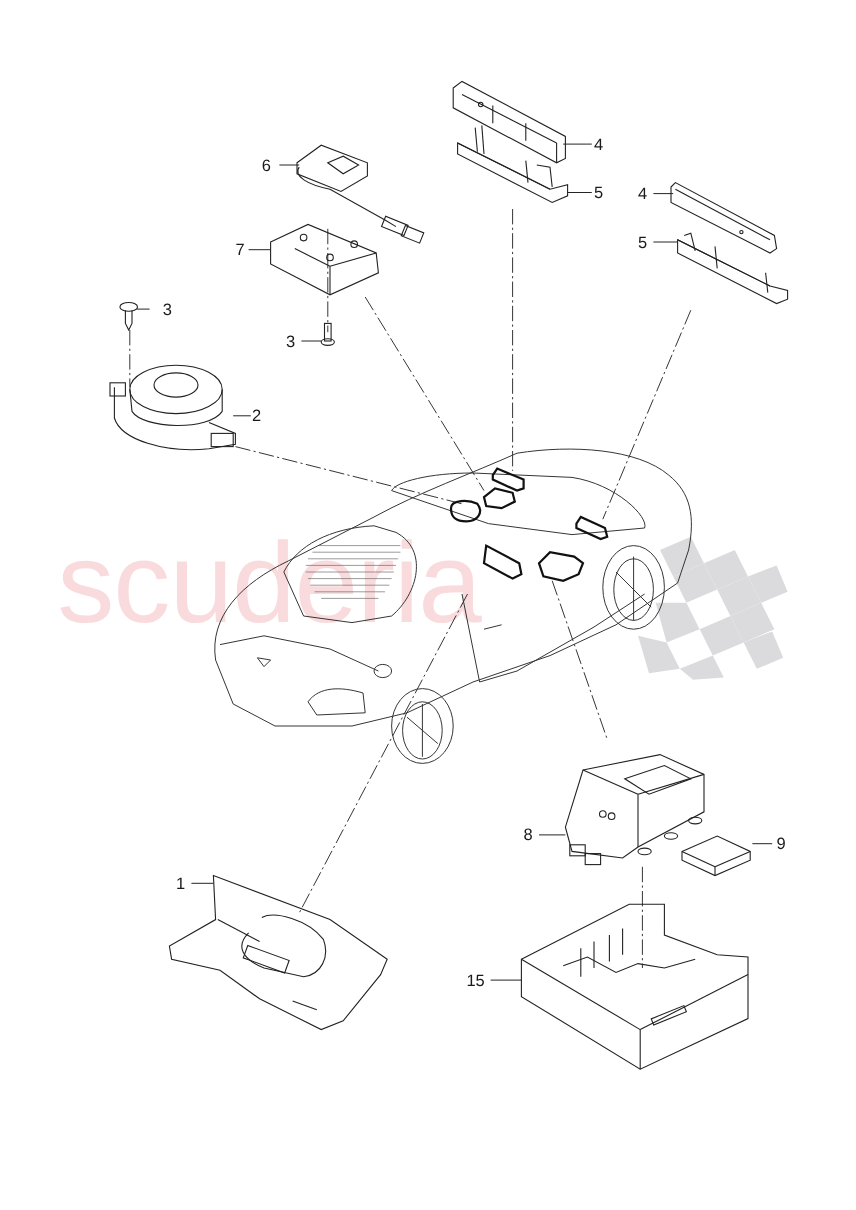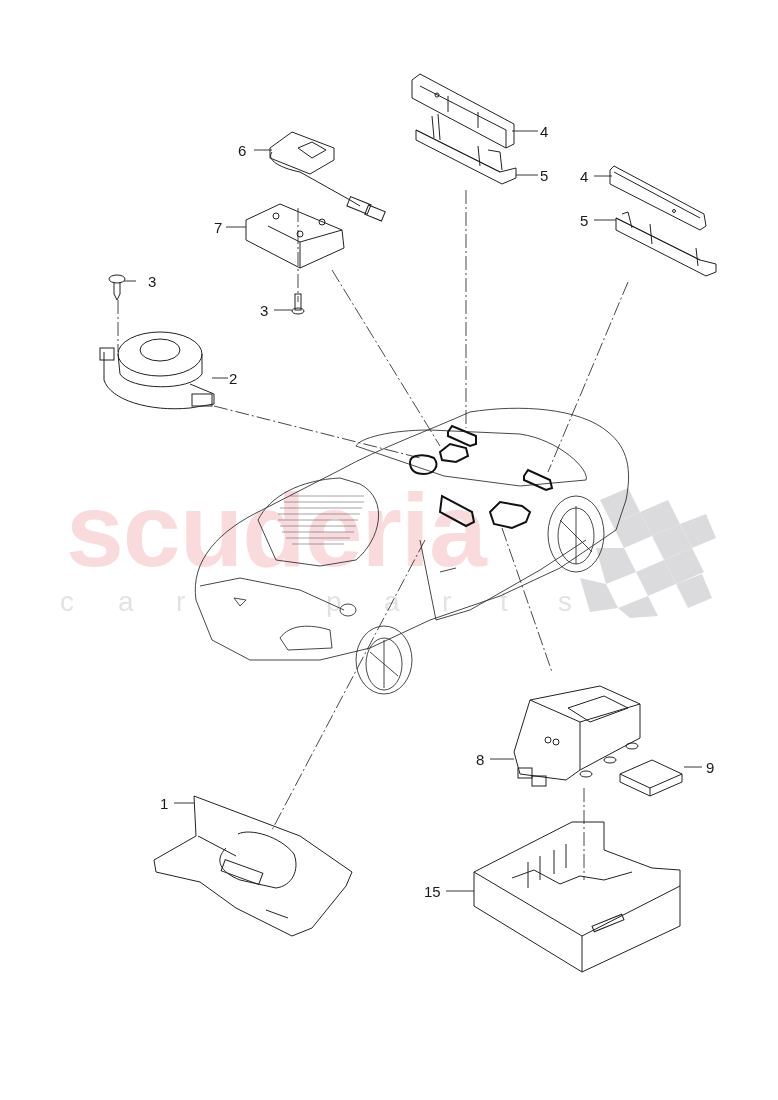--- a/index.html
+++ b/index.html
@@ -14,23 +14,23 @@
   svg.main { position: absolute; left: 0; top: 0; }
   .callout {
     position: absolute;
     font-family: "Liberation Sans", sans-serif;
     font-size: 15px;
     color: #1a1a1a;
     line-height: 15px;
   }
   .wm-main {
     position: absolute;
-    left: 66px; top: 478px;
-    font-family: "Liberation Sans", sans-serif;
-    font-weight: bold;
+    left: 52px; top: 478px;
+    font-family: "Liberation Sans", sans-serif;
+    font-weight: normal;
     font-size: 104px;
     letter-spacing: -1px;
     color: rgba(232, 90, 100, 0.22);
     line-height: 104px;
   }
   .wm-sub {
     position: absolute;
     left: 60px; top: 588px;
     font-family: "Liberation Sans", sans-serif;
     font-size: 28px;
@@ -39,23 +39,20 @@
     word-spacing: 0;
   }
   .wm-sub span { display: inline-block; width: 58px; }
 </style>
 </head>
 <body>
 
 <div id="canvas">
 
   <div class="wm-main">scuderia</div>
-  <div class="wm-sub">
-    <span>c</span><span>a</span><span>r</span><span style="width:92px"></span><span>p</span><span>a</span><span>r</span><span>t</span><span>s</span>
-  </div>
 
   <svg class="main" width="778" height="1100" viewBox="0 0 778 1100" xmlns="http://www.w3.org/2000/svg">
 
     <g fill="#cfcfd3" opacity="0.75">
       <polygon points="600,500 628,488 640,512 612,524"></polygon>
       <polygon points="640,512 668,500 680,524 652,536"></polygon>
       <polygon points="680,524 706,514 716,538 692,548"></polygon>
       <polygon points="612,524 640,512 652,536 624,548"></polygon>
       <polygon points="596,548 624,548 636,572 606,584"></polygon>
       <polygon points="652,536 680,524 692,548 664,560"></polygon>

